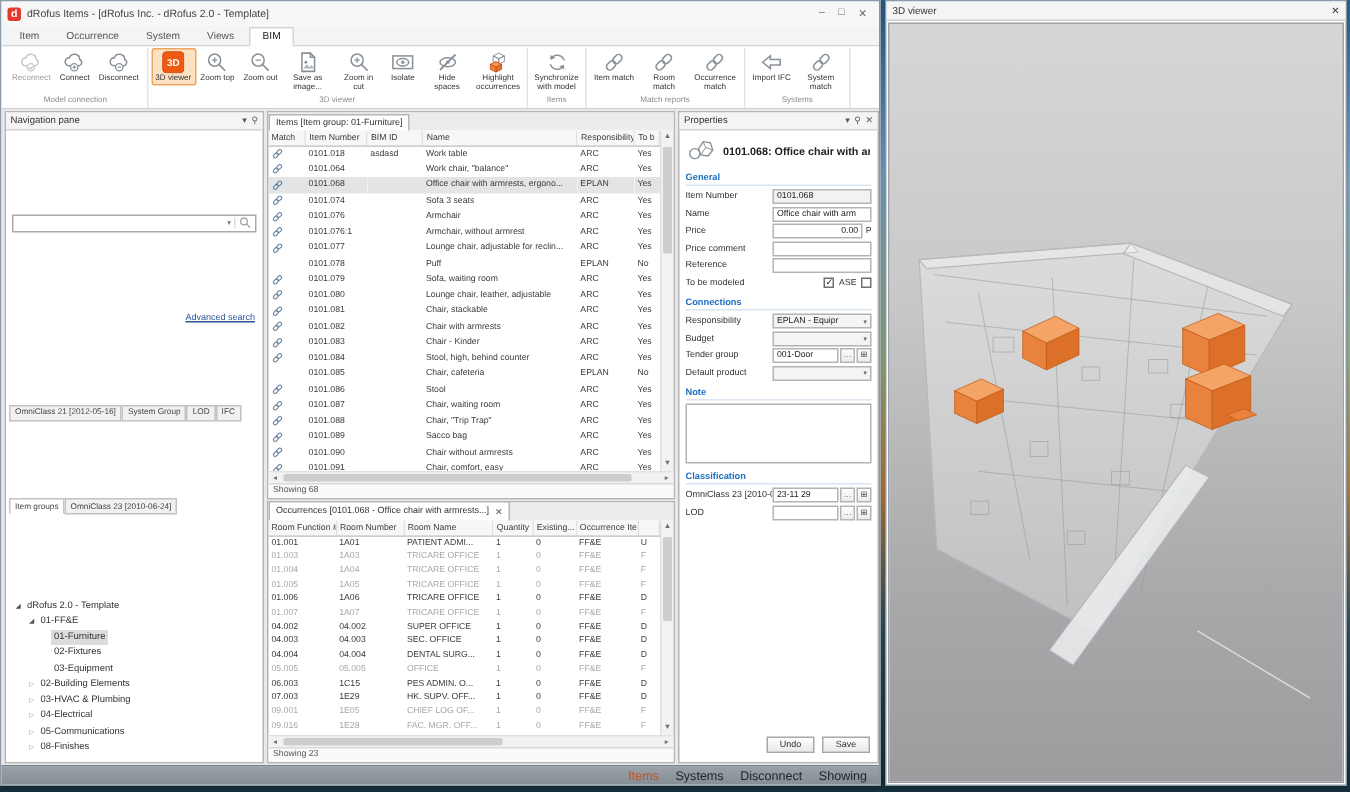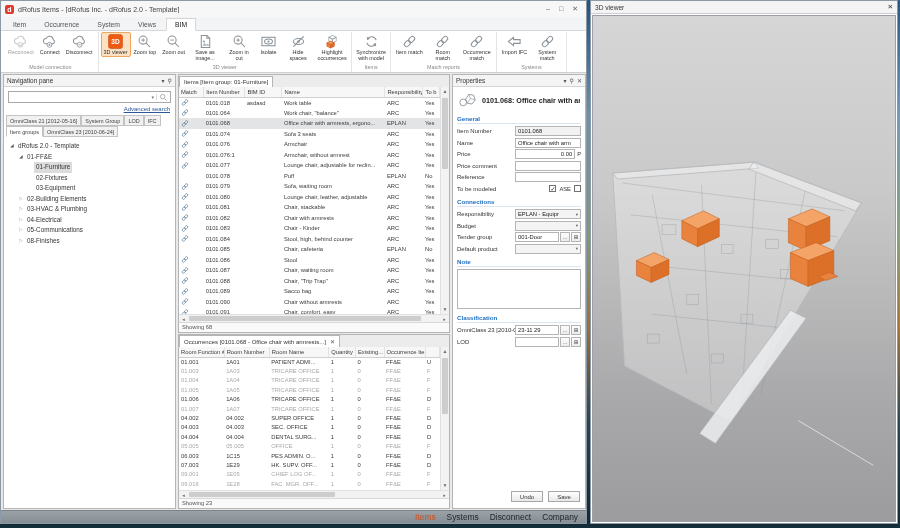--- a/index.html
+++ b/index.html
@@ -23,21 +23,21 @@
 .rgroup{display:flex;flex-direction:column;border-right:1px solid #e4e4e4;padding:0 2px;}
 .rbuttons{display:flex;align-items:flex-start;flex:1;}
 .rbtn{display:flex;flex-direction:column;align-items:center;font-size:5.4px;line-height:1.15;color:#333;text-align:center;padding:1px 2px;border:1px solid transparent;border-radius:2px;min-width:25px;max-width:34px;}
 .rbtn .icon{height:15px;display:flex;align-items:center;}
 .rbtn svg{width:15px;height:15px;}
 .rbtn.active{background:#fce2c3;border-color:#eda65e;}
 .rbtn.disabled{opacity:.5;}
 .rglabel{font-size:5.4px;color:#8a8a8a;text-align:center;height:8px;}
 
 .main{flex:1;position:relative;background:#e9e9e9;}
-.pane{position:absolute;background:#fff;border:1px solid #b5b5b5;display:flex;flex-direction:column;}
+.pane{position:absolute;background:#fff;border:1px solid #b5b5b5;display:flex;flex-direction:column;justify-content:space-between;}
 .pane-hd{height:12px;background:#f4f4f4;border-bottom:1px solid #d5d5d5;display:flex;align-items:center;font-size:6.4px;color:#333;padding:0 3px;gap:3px;flex:0 0 auto;}
 .pane-hd .sp{flex:1;}
 .pane-hd .hd-ic{color:#555;font-size:6px;line-height:1;}
 
 #navpane{left:2px;top:1px;width:173px;bottom:1px;}
 .searchrow{display:flex;margin:4px 4px 2px;border:1px solid #a9a9a9;height:12px;align-items:center;background:#fff;}
 .searchrow .sin{flex:1;}
 .searchrow .dd{font-size:5px;color:#777;padding:0 2px;border-right:1px solid #ddd;}
 .searchrow svg{width:9px;height:9px;margin:0 2px;}
 .advsearch{font-size:6px;color:#2b579a;text-decoration:underline;text-align:right;padding:1px 5px 3px;}
@@ -1027,21 +1027,21 @@
           <div class="pbtn">Save</div>
         </div>
       </div>
     </div>
 
   </div>
   <div class="statusbar" id="statusbar">
       <span class="module active">Items</span>
       <span class="module">Systems</span>
       <span class="module">Disconnect</span>
-      <span class="module">Company</span>
+      <span class="module">Showing</span>
     </div>
 </div>
 
 <div class="window" id="win-right">
   <div class="v-title">
     <span>3D viewer</span>
     <span class="sp"></span>
     <span>✕</span>
   </div>
   <div class="viewport">

